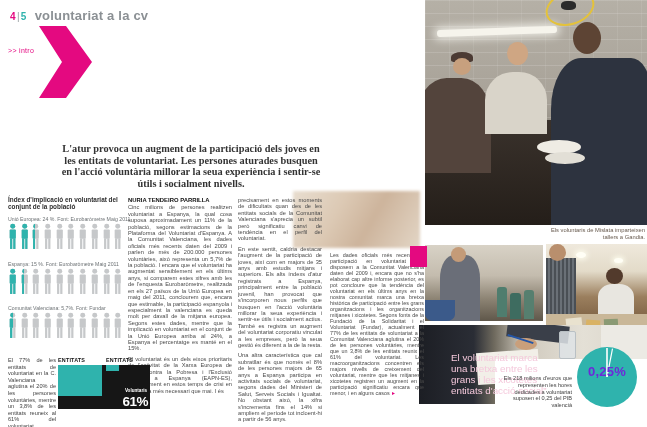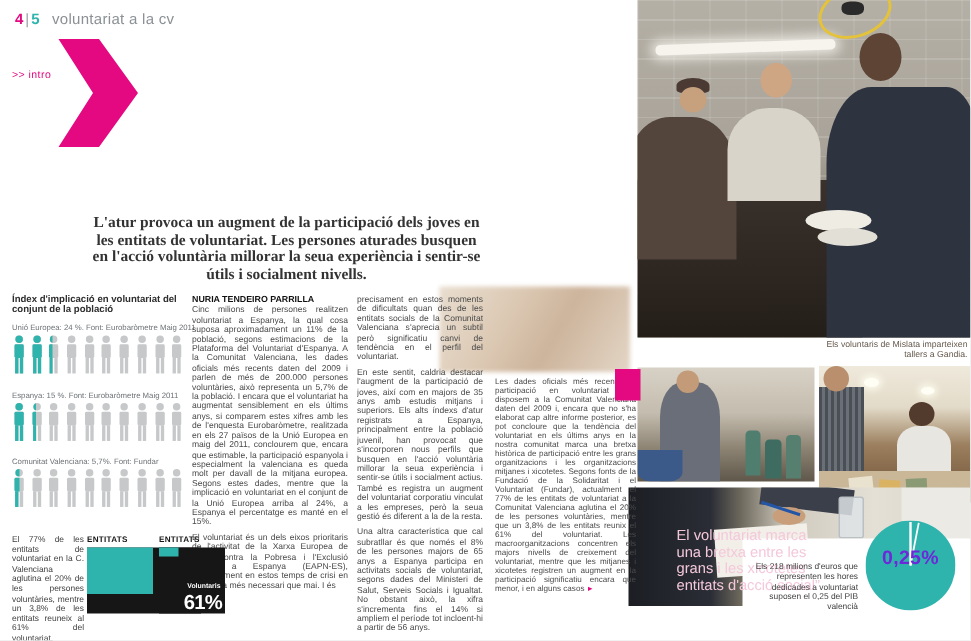--- a/index.html
+++ b/index.html
@@ -4,21 +4,21 @@
 <style>
   html,body{margin:0;padding:0;background:#e8e8e8;}
   #canvas{position:relative;width:647px;height:427px;background:#ffffff;overflow:hidden;
           font-family:"Liberation Sans",sans-serif;color:#3c3c3c;}
   .abs{position:absolute;}
 
   
   #header{left:10px;top:8px;font-size:10px;font-weight:bold;letter-spacing:0.3px;}
   #header .pg-l{color:#e40980;} #header .sep{color:#9aa0a3;font-weight:normal;padding:0 1px;}
   #header .pg-r{color:#2fb3ad;}
-  #header .section{color:#8b9094;font-weight:normal;font-size:10px;margin-left:8px;letter-spacing:0.2px;}
+  #header .section{color:#8b9094;font-weight:bold;font-size:13px;margin-left:8px;letter-spacing:0.2px;}
 
   
   #intro-marker{left:8px;top:47px;font-size:7px;color:#e40980;z-index:1;letter-spacing:0.3px;}
   #big-arrow{left:22px;top:26px;z-index:2;}
 
   
   #title{left:30px;top:46px;width:292px;text-align:right;z-index:3;
          font-family:"DejaVu Sans","Liberation Sans",sans-serif;font-weight:200;line-height:1;}
   #title .t1{font-size:33px;color:#86cfcf;letter-spacing:0.5px;}
   #title .t2{font-size:31px;color:#ef74ab;letter-spacing:0.5px;margin-top:-2px;}

